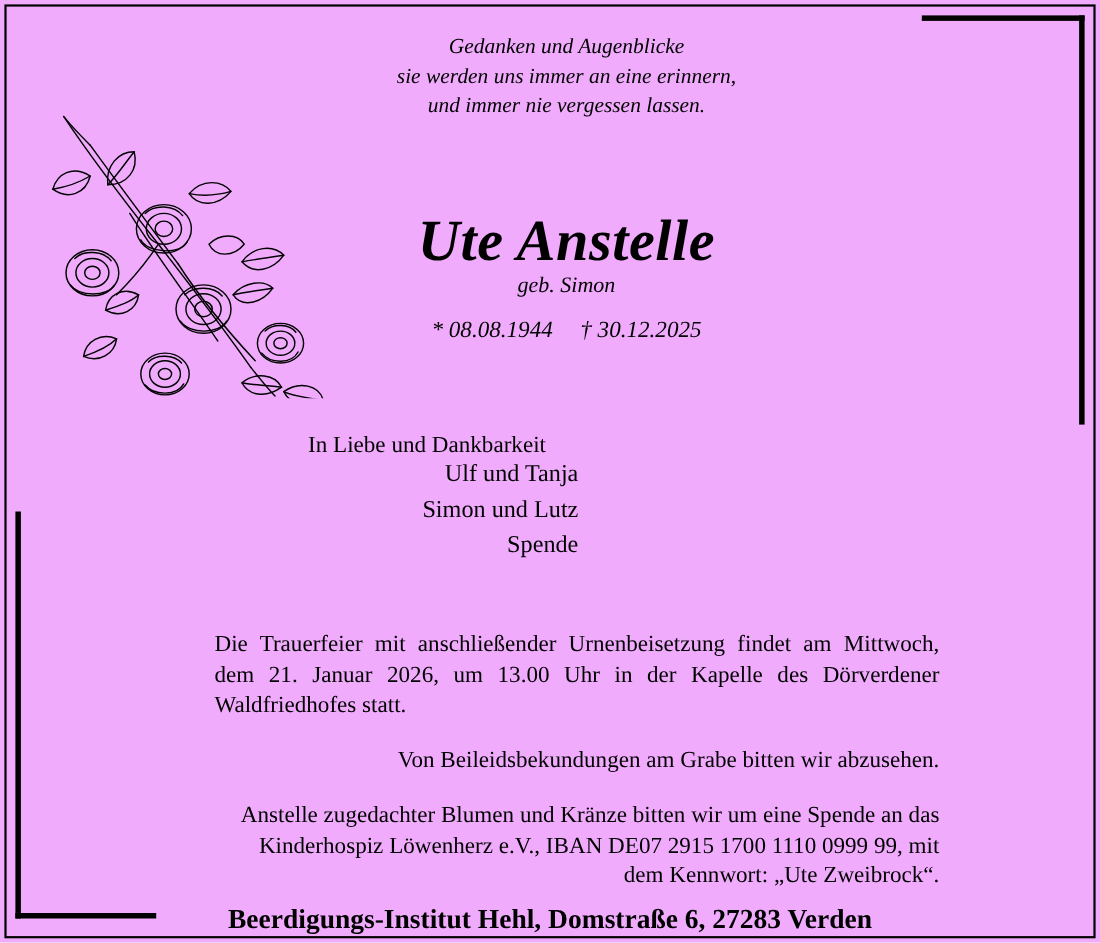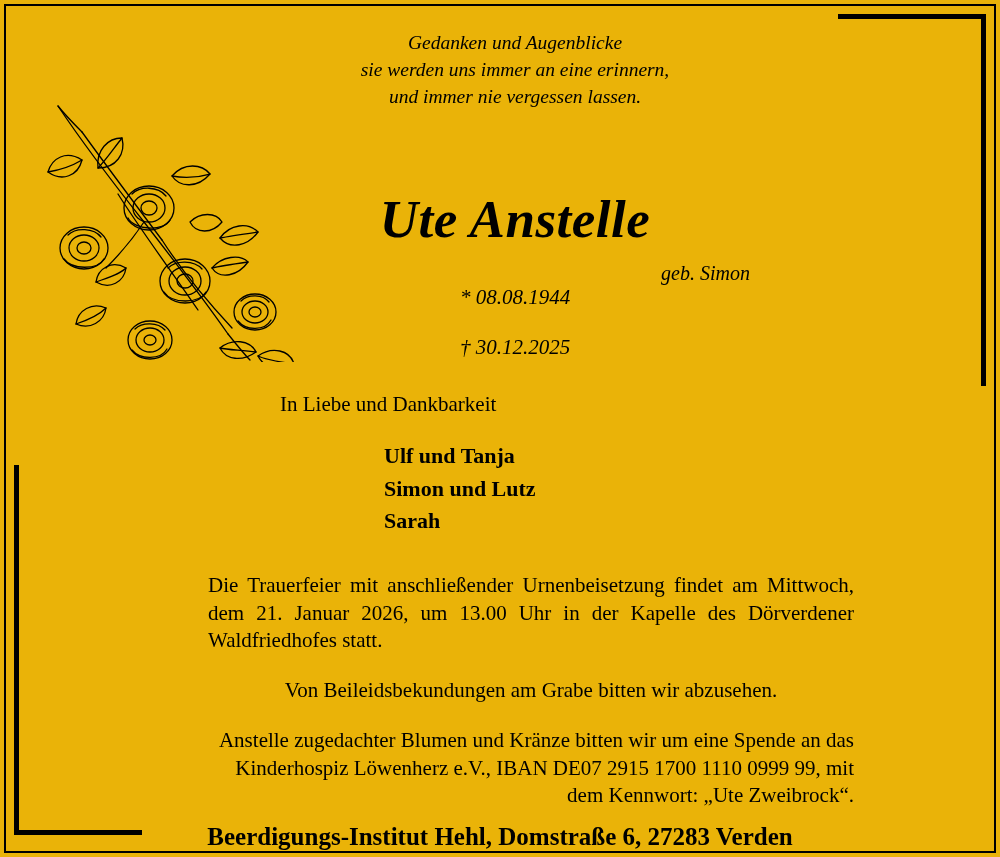--- a/index.html
+++ b/index.html
@@ -8,21 +8,21 @@
     background: #ffffff;
   }
   body {
     font-family: "Liberation Serif", serif;
     color: #000000;
   }
   .page {
     position: relative;
     width: 1000px;
     height: 857px;
-    background: #eab308;
+    background: #f0abfc;
     overflow: hidden;
     box-sizing: border-box;
   }
   
   .outer-frame {
     position: absolute;
     left: 4px;
     top: 4px;
     width: 992px;
     height: 849px;
@@ -87,72 +87,70 @@
     text-align: center;
   }
   .name {
     font-size: 53px;
     font-weight: bold;
     font-style: italic;
     letter-spacing: 0.5px;
     line-height: 1.1;
   }
   .maiden {
-    margin-top: 14px;
+    margin-top: 0;
     font-size: 20px;
     font-style: italic;
-    text-align: right;
   }
   .dates {
-    margin-top: 0;
+    margin-top: 16px;
     font-size: 21px;
     font-style: italic;
     display: flex;
     justify-content: center;
     gap: 25px;
-    flex-direction: column;
   }
   
   .dedication {
     position: absolute;
     left: 280px;
     top: 392px;
     width: 470px;
     text-align: left;
     font-size: 21px;
   }
   .family {
     position: absolute;
     left: 384px;
-    top: 440px;
+    top: 414px;
     font-size: 22px;
-    font-weight: bold;
+    font-weight: normal;
     line-height: 1.48;
-    text-align: left;
+    text-align: right;
   }
   
   .body-text {
     position: absolute;
     left: 192px;
     top: 572px;
     width: 662px;
     font-size: 21px;
     line-height: 1.32;
   }
   .body-text p {
-    margin: 0 0 22px 16px;
+    margin: 0 0 22px 3px;
     text-align: justify;
     text-justify: inter-word;
   }
   .body-text p.last {
     margin-bottom: 0;
     text-align: right;
   }
   .body-text p.nojust {
-    text-align: center;
+    text-align: right;
   }
   
   .footer {
     position: absolute;
     left: 0;
     right: 0;
     bottom: 6px;
     text-align: center;
     font-size: 25px;
     font-weight: bold;
@@ -265,21 +263,21 @@
       <span>* 08.08.1944</span>
       <span>† 30.12.2025</span>
     </div>
   </div>
 
   <div class="dedication">In Liebe und Dankbarkeit</div>
 
   <div class="family">
     <div>Ulf und Tanja</div>
     <div>Simon und Lutz</div>
-    <div>Sarah</div>
+    <div>Spende</div>
   </div>
 
   <div class="body-text">
     <p>Die Trauerfeier mit anschließender Urnenbeisetzung findet am Mittwoch, dem 21. Januar 2026, um 13.00 Uhr in der Kapelle des Dörverdener Waldfriedhofes statt.</p>
     <p class="nojust">Von Beileidsbekundungen am Grabe bitten wir abzusehen.</p>
     <p class="last">Anstelle zugedachter Blumen und Kränze bitten wir um eine Spende an das Kinderhospiz Löwenherz e.V., IBAN DE07 2915 1700 1110 0999 99, mit dem Kennwort: „Ute Zweibrock“.</p>
   </div>
 
   <div class="footer">Beerdigungs-Institut Hehl, Domstraße 6, 27283 Verden</div>
 

